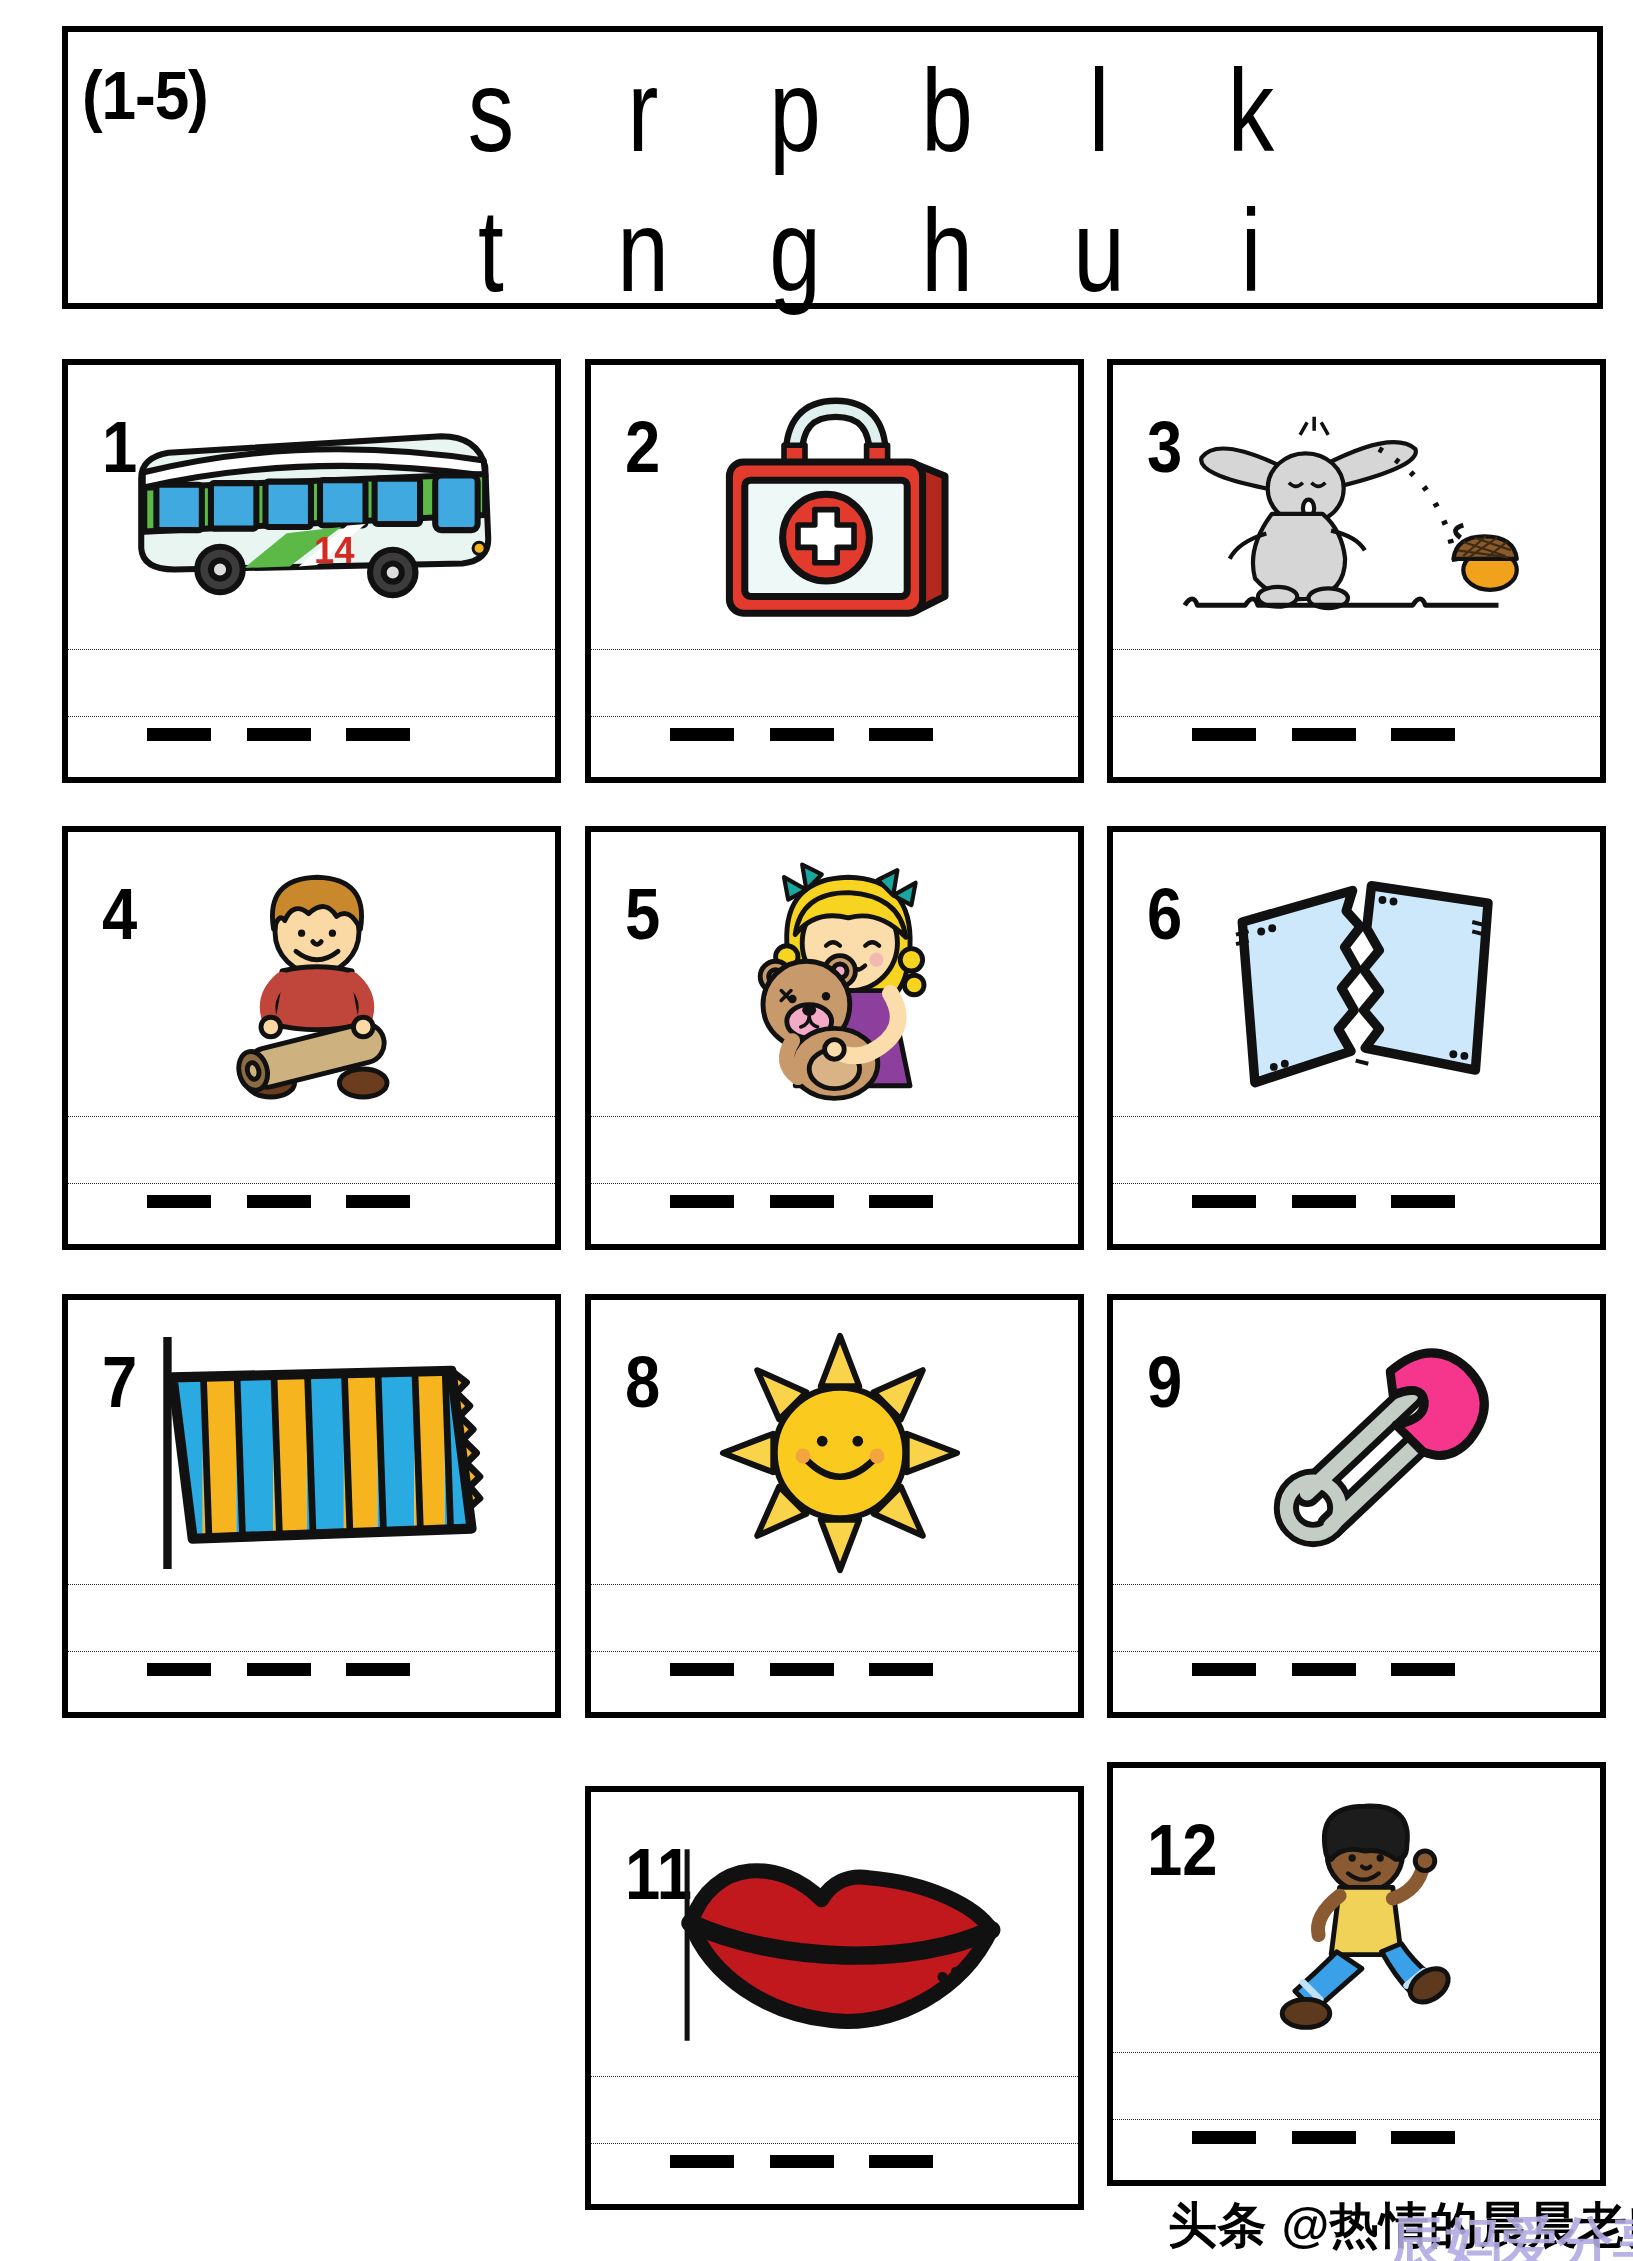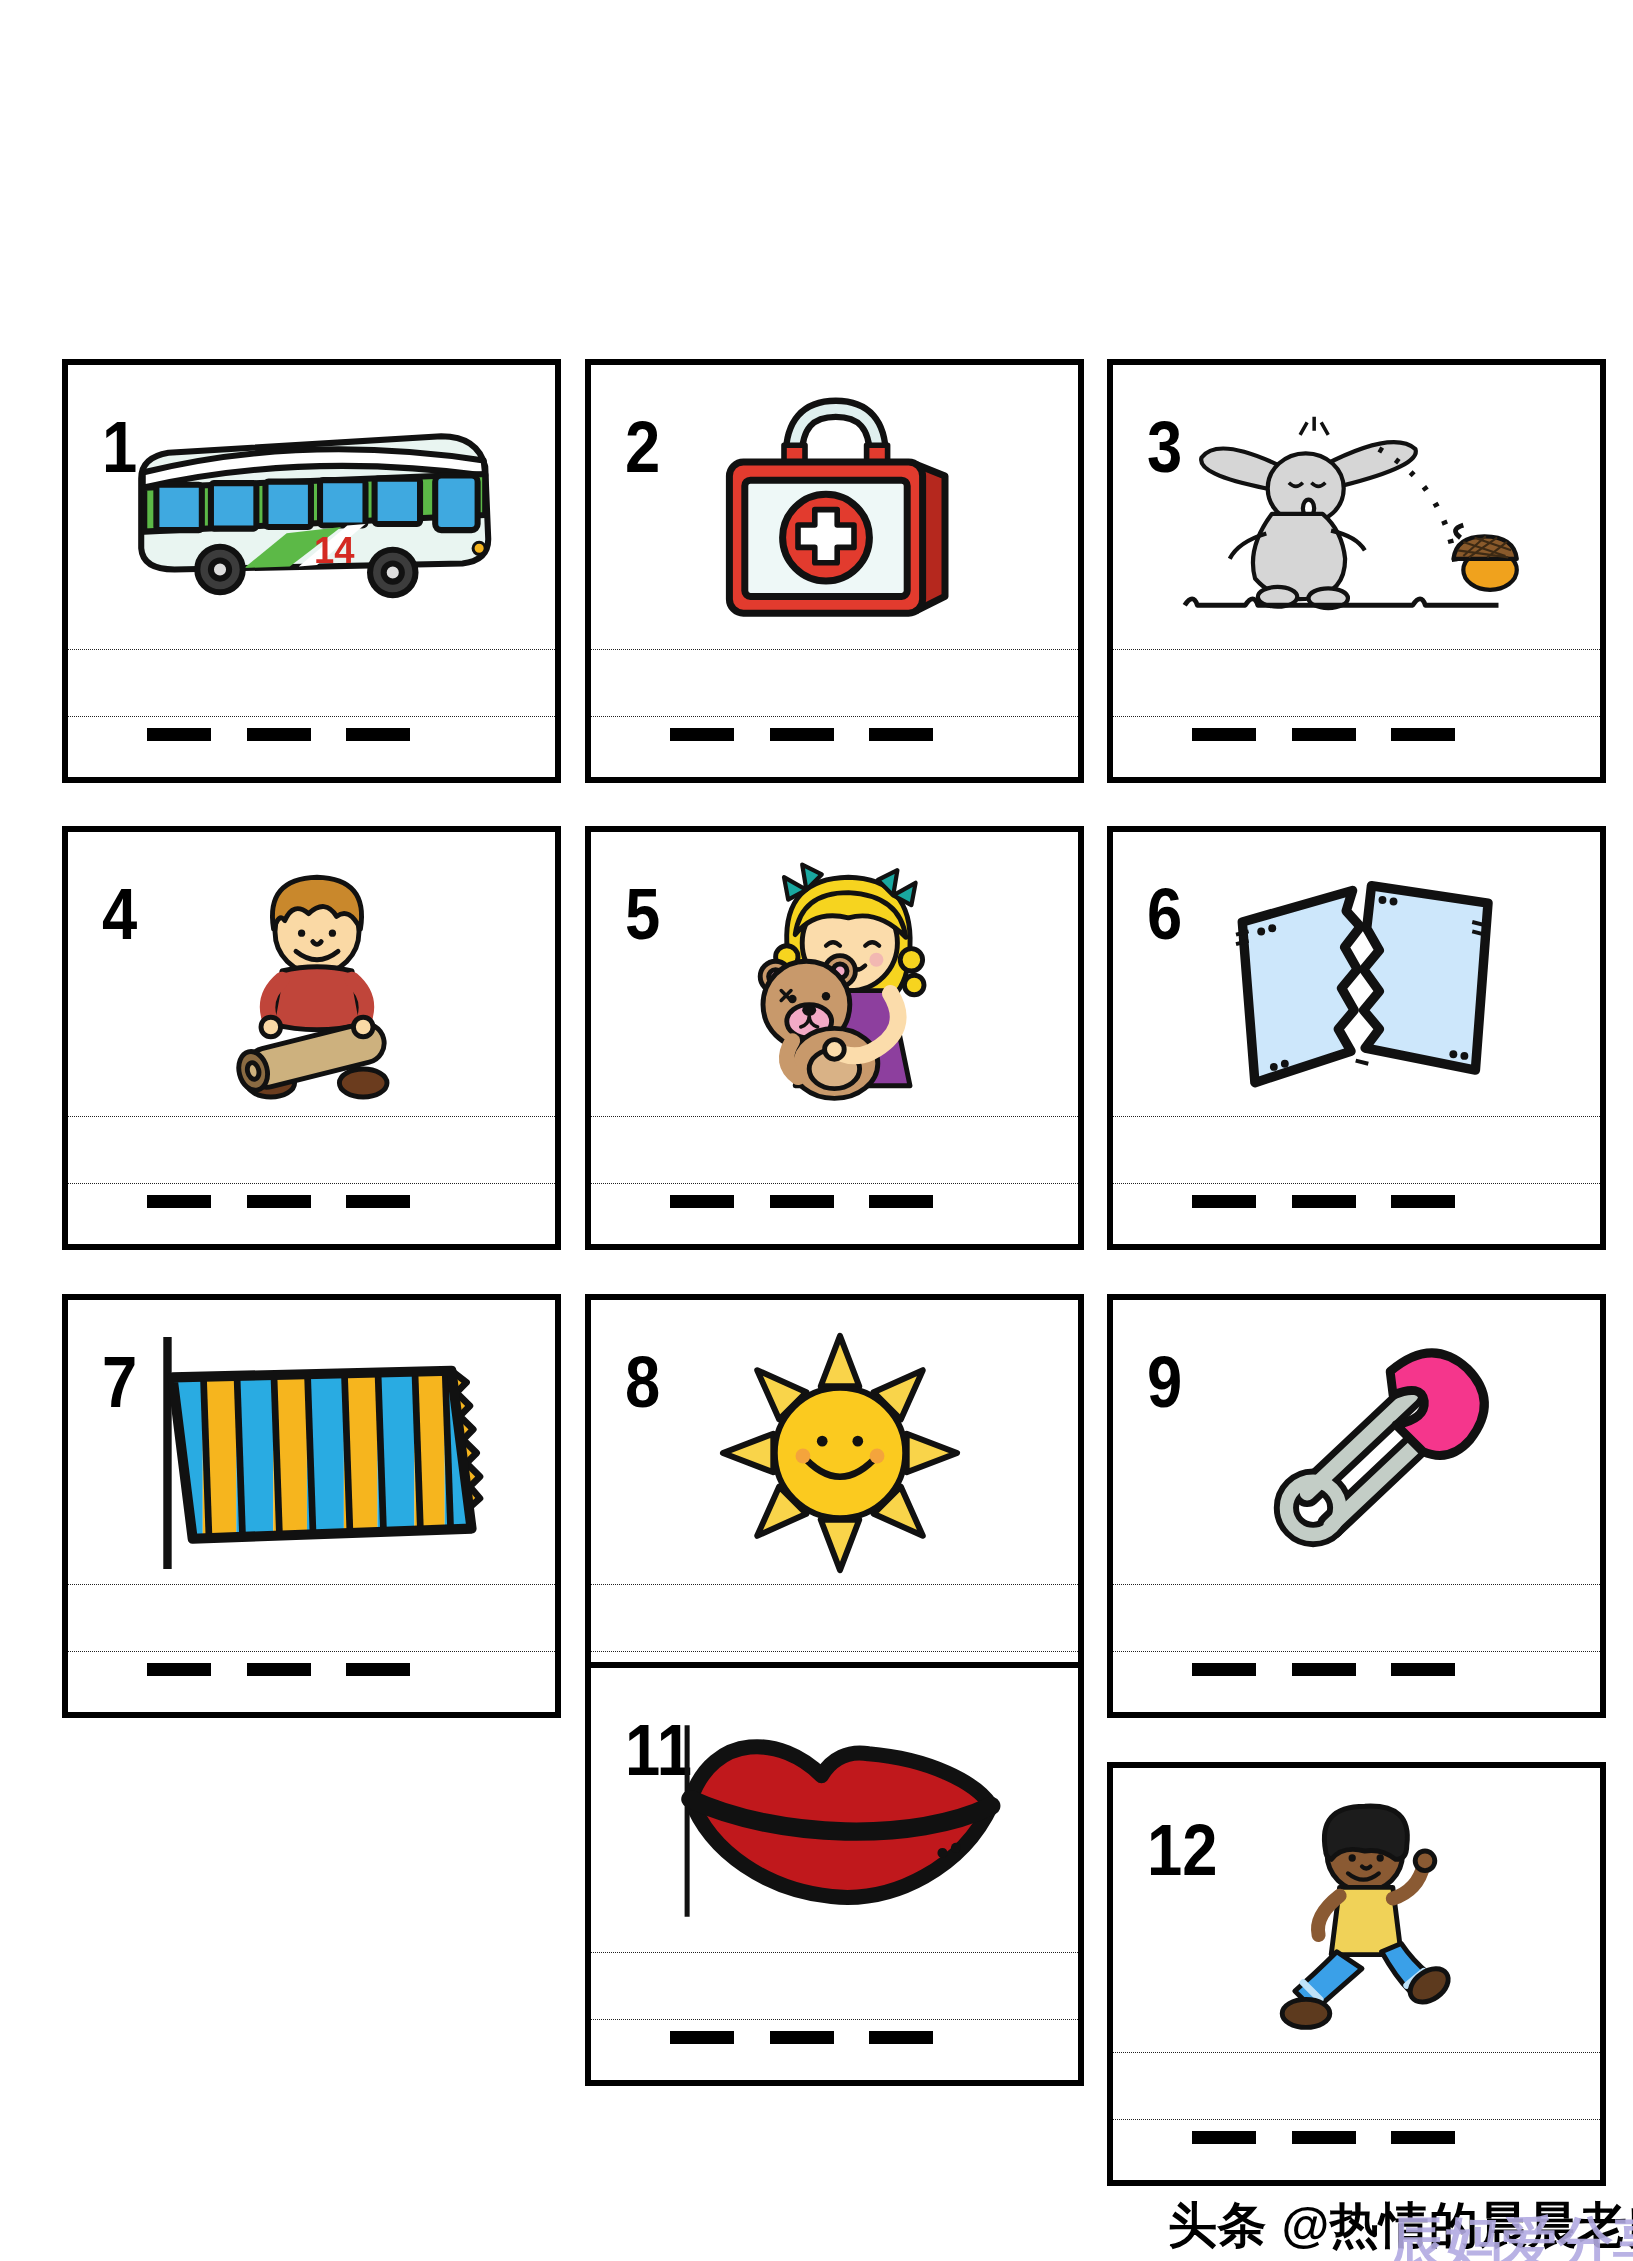--- a/index.html
+++ b/index.html
@@ -36,20 +36,29 @@
            text-shadow:-3.6px 0 0 #fff,3.6px 0 0 #fff,0 -3.6px 0 #fff,0 3.6px 0 #fff,
                        -2.4px -2.4px 0 #fff,2.4px 2.4px 0 #fff,-2.4px 2.4px 0 #fff,2.4px -2.4px 0 #fff;}
   #wmPurple{position:absolute;left:1389px;top:2206px;font-size:56px;font-weight:600;
             white-space:nowrap;opacity:.9;z-index:5;}
 </style>
 </head>
 <body>
 
 <div id="page">
 
+  <div id="headerBox">
+    <span id="rangeLabel">(1-5)</span>
+    <div class="letterRow r1">
+      <span class="hl">s</span><span class="hl">r</span><span class="hl">p</span><span class="hl">b</span><span class="hl">l</span><span class="hl">k</span>
+    </div>
+    <div class="letterRow r2">
+      <span class="hl">t</span><span class="hl">n</span><span class="hl">g</span><span class="hl">h</span><span class="hl">u</span><span class="hl">i</span>
+    </div>
+  </div>
 
   <div class="cell" style="left:62px;top:359px">
     <span class="num">1</span>
     <div class="fig">
       <svg viewBox="0 0 260 140" preserveAspectRatio="xMidYMid meet">
         <g stroke="#111" stroke-width="4" stroke-linejoin="round">
           <path d="M14,44 Q14,30 32,27 L212,16 Q236,16 241,36 L243,84 Q243,98 226,100 L36,104 Q15,104 14,90 Z" fill="#e9f5f1"></path>
           <path d="M15,40 Q120,14 240,32 L241,42 Q120,26 15,50 Z" fill="#ffffff"></path>
           <path d="M16,50 L241,41 L241,68 L16,79 Z" fill="#5cb947"></path>
           <g fill="#3fa9e0">
@@ -350,21 +359,21 @@
     <div class="dln d1"></div>
     <div class="dln d2"></div>
     <div class="dashes">
         <i></i>
         <i></i>
         <i></i>
       </div>
   </div>
 
 
-  <div class="cell" style="left:585px;top:1662px">
+  <div class="cell" style="left:585px;top:1786px">
     <span class="num">11</span>
     <div class="fig">
       <svg viewBox="0 0 210 150" preserveAspectRatio="xMidYMid meet">
         <line x1="14" y1="18" x2="14" y2="132" stroke="#111" stroke-width="3"></line>
         <path d="M16,62 C30,22 70,24 94,48 C100,38 110,33 122,35 C158,38 186,52 195,66 C178,102 138,124 100,120 C62,116 28,94 16,62 Z" fill="#c0181c" stroke="#111" stroke-width="9" stroke-linejoin="round"></path>
         <path d="M16,62 C68,86 150,88 195,66" fill="none" stroke="#111" stroke-width="11" stroke-linecap="round"></path>
         <circle cx="166" cy="94" r="3" fill="#111"></circle>
         <circle cx="174" cy="91" r="3" fill="#111"></circle>
       </svg>
     </div>

